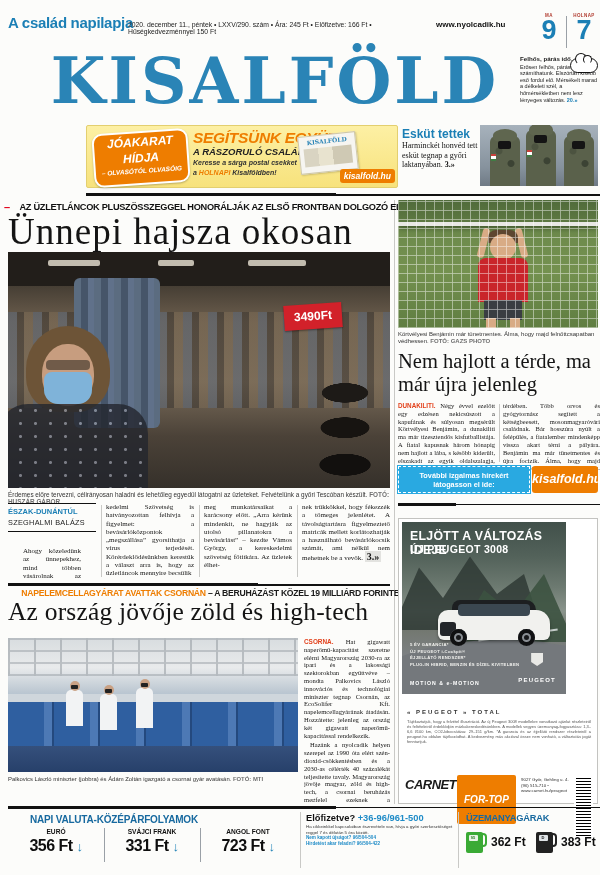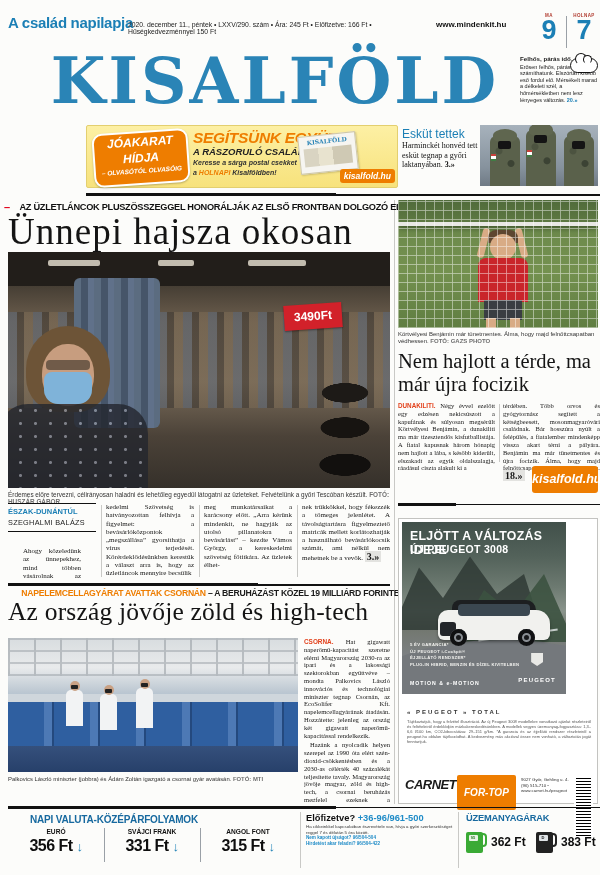--- a/index.html
+++ b/index.html
@@ -37,21 +37,21 @@
   .promo-mid .t3{font-size:7px;font-weight:bold;color:#333;display:block;line-height:8px;margin-top:2px;}
   .promo-mid .em{color:#ee7d00;font-weight:800;}
   .paper{position:absolute;right:40px;top:8px;width:56px;height:36px;background:#f6f5f1;border:1px solid #cfc8a8;
          transform:rotate(-6deg);box-shadow:1px 1px 2px rgba(0,0,0,.2);}
   .paper .ph{display:block;font-size:6px;font-weight:bold;color:#2a84b6;font-family:"DejaVu Serif",serif;text-align:center;margin-top:2px;}
   .paper:after{content:"";position:absolute;left:4px;top:12px;width:48px;height:18px;
          background:linear-gradient(90deg,#d9d4c2 0 30%,#e8e3cf 30% 60%,#cfc9b4 60%);}
   .klogo{position:absolute;right:2px;bottom:4px;background:#ee7d00;color:#fff;font-weight:800;font-size:8.5px;
          padding:2px 4px;border-radius:3px;font-style:italic;}
   
-  .esku-t{left:402px;top:127px;font-size:12px;font-weight:normal;color:#1b7fb5;}
+  .esku-t{left:402px;top:127px;font-size:12px;font-weight:bold;color:#1b7fb5;}
   .esku-x{left:402px;top:141px;width:76px;font-family:"Liberation Serif",serif;font-size:8px;line-height:9.6px;color:#111;}
   .esku-ph{left:480px;top:125px;width:118px;height:61px;overflow:hidden;background:linear-gradient(180deg,#a7b2bc,#86929d 70%,#6f7a85);}
   .soldier{position:absolute;bottom:0;width:30px;height:50px;background:
            radial-gradient(circle at 30% 30%,#4c5340 3px,transparent 4px),
            radial-gradient(circle at 70% 55%,#3c4334 3px,transparent 4px),#5a614b;border-radius:6px 6px 0 0;}
   .soldier:before{content:"";position:absolute;left:3px;top:-7px;width:24px;height:13px;background:#5f664f;border-radius:50% 50% 30% 30%;}
   .soldier:after{content:"";position:absolute;left:8px;top:5px;width:13px;height:8px;background:#141414;border-radius:2px;}
   .flagpatch{position:absolute;width:5px;height:7px;background:linear-gradient(180deg,#c8413b 0 33%,#fff 33% 66%,#3f7d44 66%);}
   
   .hrule{background:#111;}
@@ -152,21 +152,21 @@
   .admotion{position:absolute;left:8px;bottom:8px;color:#fff;font-size:5.2px;font-weight:bold;letter-spacing:1px;}
   .adlion{position:absolute;right:10px;bottom:8px;text-align:center;color:#fff;}
   .adlion .shield{display:block;margin:0 auto 2px;width:12px;height:13px;background:#e9e9e6;
       clip-path:polygon(0 0,100% 0,100% 70%,50% 100%,0 70%);}
   .adlion .bn{font-size:6px;font-weight:bold;letter-spacing:1.2px;}
   .adlegal{position:absolute;left:8px;top:180px;width:184px;font-size:4px;line-height:5px;color:#555;text-align:justify;}
   .adbrandline{position:absolute;left:8px;top:190px;width:184px;font-size:6px;letter-spacing:2px;color:#333;font-weight:bold;}
   .addealers{position:absolute;left:6px;bottom:8px;width:188px;height:20px;}
   .carnet{position:absolute;left:0;top:2px;font-size:13px;font-weight:800;font-style:italic;color:#1a1a1a;letter-spacing:-.5px;}
   .fortop{position:absolute;left:52px;top:0;background:#ee7d00;color:#fff;font-weight:800;font-style:italic;
-      font-size:10px;padding:12px 7px;border-radius:2px;}
+      font-size:10px;padding:19px 7px;border-radius:2px;}
   .adaddr{position:absolute;right:0;top:2px;width:72px;font-size:4.4px;line-height:5.6px;color:#333;}
   .barcode{left:576px;top:778px;width:15px;height:58px;background:
       repeating-linear-gradient(0deg,#000 0 1px,#fff 1px 3px,#000 3px 4.5px,#fff 4.5px 6px);
       outline:2px solid #fff;}
   
   .f-title{font-size:10px;font-weight:800;color:#17699f;letter-spacing:-.2px;}
   .fx-lbl{font-size:6.6px;font-weight:800;color:#111;text-align:center;display:block;}
   .fx-val{font-size:16px;font-weight:800;color:#0e0e0e;text-align:center;display:block;margin-top:2px;letter-spacing:-.5px;}
   .fx-val .ar{color:#1b7fb5;font-size:13px;}
   .help-t{font-size:9.3px;font-weight:800;color:#111;}
@@ -181,21 +181,21 @@
   .pump.dark{background:#222;} .pump.dark:after{border-color:#222;} .pump.dark .scr{background:#dfe3e6;color:#111;}
   .fuel-val{font-size:12px;font-weight:800;color:#0e0e0e;}
 </style>
 </head>
 <body>
 
 <div class="page">
 
   <div class="abs tagline">A család napilapja</div>
   <div class="abs dateline">2020. december 11., péntek • LXXV/290. szám • Ára: 245 Ft • Előfizetve: 166 Ft • Hűségkedvezménnyel 150 Ft</div>
-  <div class="abs site">www.mindenkit.hu</div>
+  <div class="abs site">www.nyolcadik.hu</div>
   <div class="abs wx-cell" style="left:534px">
     <span class="lbl">MA</span>
     <span class="num">9</span>
   </div>
   <div class="abs wx-div"></div>
   <div class="abs wx-cell" style="left:569px">
     <span class="lbl">HOLNAP</span>
     <span class="num">7</span>
   </div>
   <div class="abs mast">KISALFÖLD</div>
@@ -294,28 +294,32 @@
     <div class="pg-head"></div>
     <div class="pg-shirt"></div>
     <div class="pg-short"></div>
     <div class="pg-leg" style="left:88px"></div>
     <div class="pg-leg" style="left:112px"></div>
     <div class="pg-net"></div>
   </div>
   <div class="abs cap" style="left:398px;top:331px;width:202px;font-size:6px;line-height:7.4px">
     <span>Körtvélyesi Benjámin már tünetmentes. Álma, hogy majd felnőttcsapatban védhessen. </span><span class="cr">FOTÓ: GAZS PHOTO</span>
   </div>
-  <div class="abs knee-hl">Nem hajlott a térde, ma már újra focizik</div>
+  <div class="abs knee-hl">Nem hajlott a térde, ma már újra jelenleg</div>
   <div class="kcol" style="left:398px">
     <p class="bodytxt" style="margin:0;font-size:6.5px;line-height:7.8px"><span class="tagred">DUNAKILITI. </span><span>Négy évvel ezelőtt egy edzésen nekicsúszott a kapufának és súlyosan megsérült Körtvélyesi Benjámin, a dunakiliti ma már tízesztendős kisfutballistája. A fiatal kapusnak három hónapig nem hajlott a lába, s később kiderült, elszakadt az egyik oldalszalagja, ráadásul ciszta alakult ki a</span></p>
   </div>
   <div class="kcol" style="left:503px">
     <p class="bodytxt" style="margin:0;font-size:6.5px;line-height:7.8px"><span>térdében. Több orvos és gyógytornász segített a kétségbeesett, mosonmagyaróvári családnak. Bár hosszúra nyúlt a felépülés, a fiatalember mindenképp vissza akart térni a pályára. Benjámin ma már tünetmentes és újra focizik. Álma, hogy majd felnőttcsapatban is védhessen. </span><span class="pgref">18.»</span></p>
   </div>
   <div class="abs vline" style="left:499px;top:404px;height:58px"></div>
+  <div class="abs kbanner">
+    <span>További izgalmas hírekért</span><br>
+    <span>látogasson el ide:</span>
+  </div>
   <div class="abs kbtn">kisalfold.hu</div>
   <div class="abs hrule" style="left:398px;top:503px;width:58px;height:2.5px"></div>
   <div class="abs hrule" style="left:456px;top:504px;width:144px;height:1px"></div>
 
   <div class="abs hrule" style="left:8px;top:583px;width:250px;height:3px"></div>
   <div class="abs hrule" style="left:258px;top:584px;width:132px;height:1.5px"></div>
 
   <div class="abs kicker2">
     <span class="o">NAPELEMCELLAGYÁRAT AVATTAK CSORNÁN </span><span>– A BERUHÁZÁST KÖZEL 19 MILLIÁRD FORINTBÓL VALÓSÍTOTTÁK MEG</span>
   </div>
@@ -387,21 +391,21 @@
     <span class="fx-val"><span>356 Ft</span> <span class="ar">↓</span></span>
   </div>
   <div class="abs vline" style="left:104px;top:828px;height:34px;background:#9aa0a6"></div>
   <div class="abs" style="left:106px;top:828px;width:92px">
     <span class="fx-lbl">SVÁJCI FRANK</span>
     <span class="fx-val"><span>331 Ft</span> <span class="ar">↓</span></span>
   </div>
   <div class="abs vline" style="left:200px;top:828px;height:34px;background:#9aa0a6"></div>
   <div class="abs" style="left:202px;top:828px;width:92px">
     <span class="fx-lbl">ANGOL FONT</span>
-    <span class="fx-val"><span>315 Ft</span> <span class="ar">↓</span></span>
+    <span class="fx-val"><span>723 Ft</span> <span class="ar">↓</span></span>
   </div>
 
   <div class="abs vline" style="left:300px;top:812px;height:56px"></div>
 
   <div class="abs" style="left:306px;top:813px;width:148px">
     <div class="help-t"><span>Előfizetve? </span><span class="ph">+36-96/961-500</span></div>
     <div class="help-x">Ha cikkeinkkel kapcsolatban észrevétele van, hívja a győri szerkesztőséget reggel 7 és délután 5 óra között.</div>
     <div class="help-l">Nem kapott újságot? 96/504-504</div>
     <div class="help-l">Hirdetést akar feladni? 96/504-422</div>
   </div>

